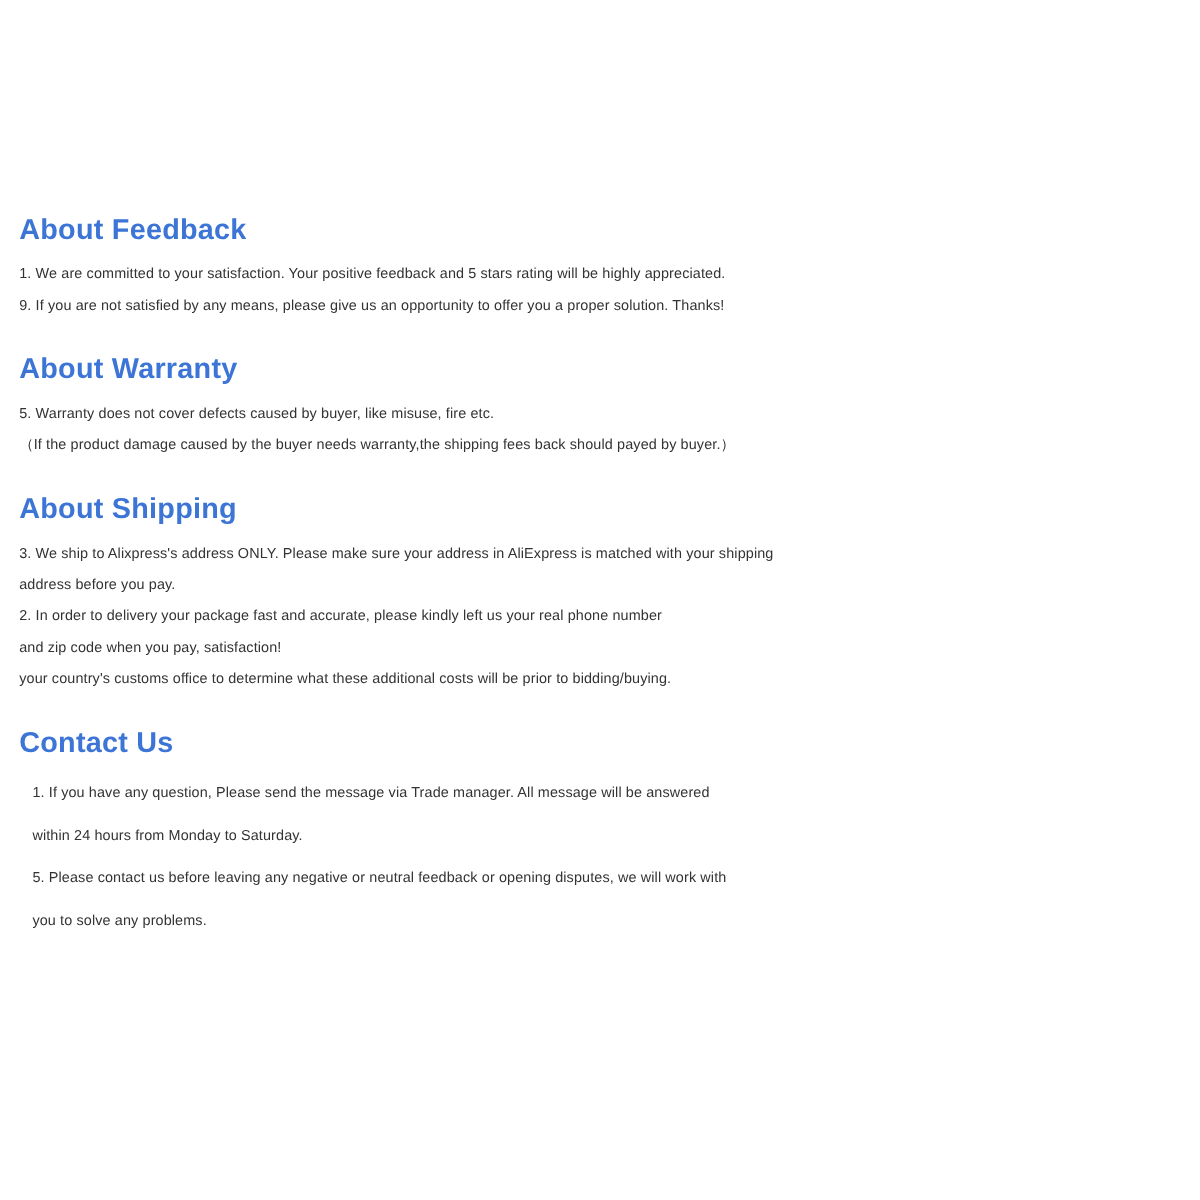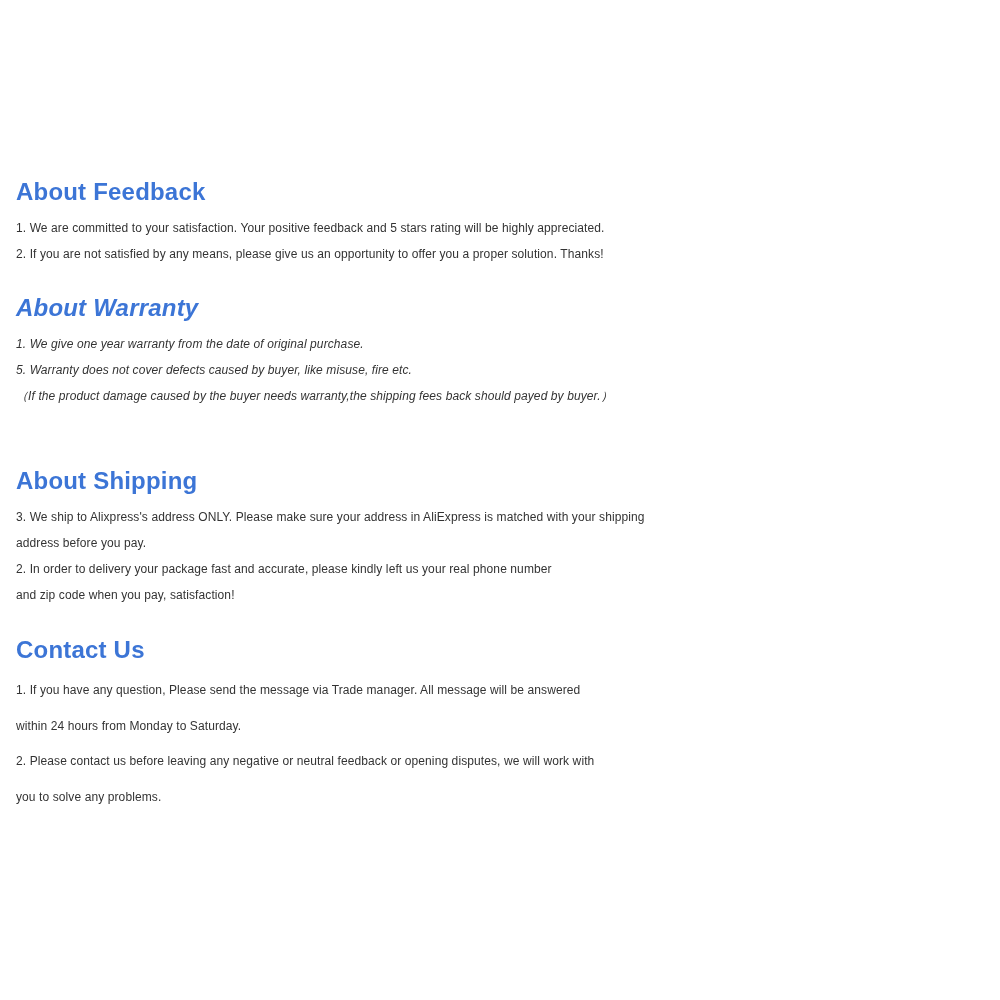--- a/index.html
+++ b/index.html
@@ -27,52 +27,52 @@
     letter-spacing: 0.2px;
     line-height: 28px;
   }
   .section p {
     margin: 0;
     font-size: 12px;
     line-height: 26px;
     letter-spacing: 0.1px;
     white-space: nowrap;
   }
-  .sec-warranty { margin-top: 27px; font-style: italic; }
-  .sec-shipping { margin-top: 58px; }
+  .sec-warranty { margin-top: 27px; }
+  .sec-shipping { margin-top: 28px; }
   .sec-contact  { margin-top: 28px; }
-  .sec-contact p { line-height: 35.5px; }
+  .sec-contact p { line-height: 35.5px; margin-left: 11px; }
 </style>
 </head>
 <body>
 
 <div class="page">
 
   <section class="section sec-feedback">
     <h2>About Feedback</h2>
     <p>1. We are committed to your satisfaction. Your positive feedback and 5 stars rating will be highly appreciated.</p>
-    <p>2. If you are not satisfied by any means, please give us an opportunity to offer you a proper solution. Thanks!</p>
+    <p>9. If you are not satisfied by any means, please give us an opportunity to offer you a proper solution. Thanks!</p>
   </section>
 
   <section class="section sec-warranty">
     <h2>About Warranty</h2>
-    <p>1. We give one year warranty from the date of original purchase.</p>
     <p>5. Warranty does not cover defects caused by buyer, like misuse, fire etc.</p>
     <p>（If the product damage caused by the buyer needs warranty,the shipping fees back should payed by buyer.）</p>
   </section>
 
   <section class="section sec-shipping">
     <h2>About Shipping</h2>
     <p>3. We ship to Alixpress's address ONLY. Please make sure your address in AliExpress  is matched with your shipping</p>
     <p>address before you pay.</p>
     <p>2. In order to delivery your package fast and accurate, please kindly left us your real phone number</p>
     <p>and zip code when you pay, satisfaction!</p>
+    <p>your country's customs office to determine what these additional costs will be prior to bidding/buying.</p>
   </section>
 
   <section class="section sec-contact">
     <h2>Contact Us</h2>
     <p>1. If you have any question, Please send the message via Trade manager.  All message will be answered</p>
     <p>within 24 hours from Monday to Saturday.</p>
-    <p>2. Please contact us before leaving any negative or neutral feedback or opening disputes, we will work with</p>
+    <p>5. Please contact us before leaving any negative or neutral feedback or opening disputes, we will work with</p>
     <p>you to solve any problems.</p>
   </section>
 
 </div>
 
 </body></html>

